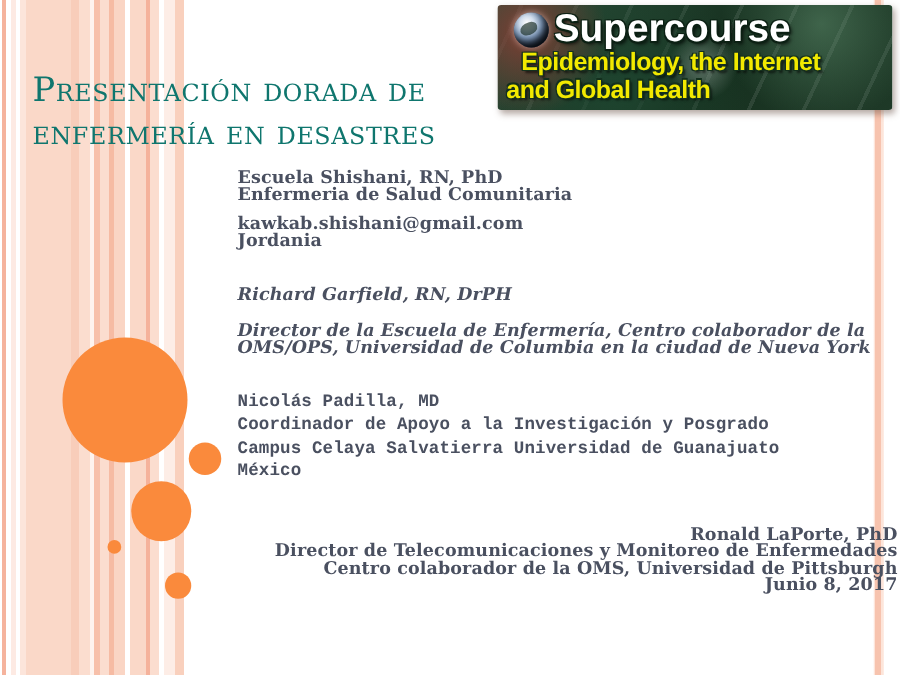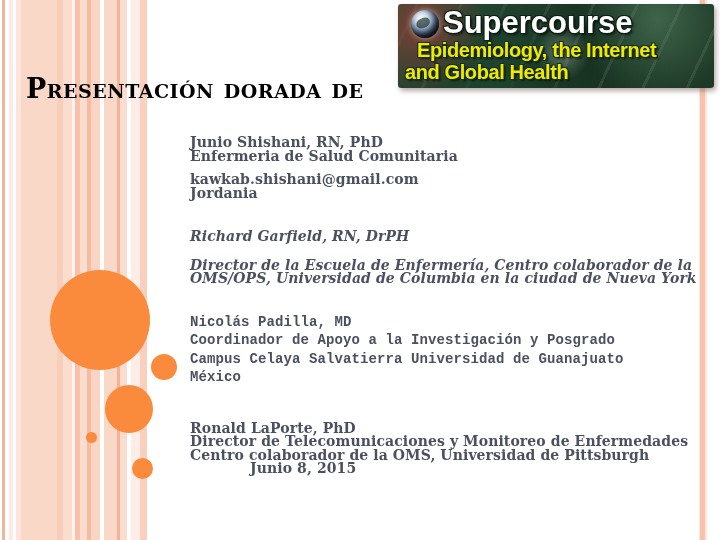--- a/index.html
+++ b/index.html
@@ -69,39 +69,39 @@
   .logo-sub{
     position:absolute;left:7px;
     font-family:"Liberation Sans", sans-serif;font-weight:bold;
     font-size:20px;color:#f2e900;letter-spacing:-0.4px;white-space:nowrap;
     text-shadow:-1px -1px 0 #14301e,1px -1px 0 #14301e,-1px 1px 0 #14301e,1px 1px 0 #14301e,2px 2px 2px rgba(0,0,0,0.65);
   }
   .sub1{top:35px;padding-left:12px;}
   .sub2{top:57px;text-align:right;}
   
   .title{
-    position:absolute;left:26px;top:72px;margin:0;
+    position:absolute;left:26px;top:56px;margin:0;
     font-family:"DejaVu Serif", serif;
-    font-weight:bold;
+    font-weight:normal;
     font-variant:small-caps;
     font-size:27px;line-height:34px;letter-spacing:0.5px;
-    color:#000000;
+    color:#0f766e;
   }
   .title span{display:block;}
   
   .body-text{
     position:absolute;left:190px;top:136px;width:528px;
     font-family:"DejaVu Serif", serif;font-weight:bold;
     font-size:14px;line-height:13.5px;color:#4a5060;
     letter-spacing:0.1px;
   }
   .body-text p{margin:0;}
   .blk2{margin-top:30px;font-style:italic;}
   .blk3{margin-top:30px;font-family:Liberation Mono, monospace;}
-  .blk4{margin-top:37px;}
+  .blk4{margin-top:37px;text-align:right;}
   .gap-top{margin-top:10px !important;}
   .gap-mid{margin-top:15px !important;}
   .gap-sm{margin-top:5px !important;}
   .indent{padding-left:60px;}
 </style>
 </head>
 <body>
 
 <div class="slide">
 
@@ -116,26 +116,27 @@
 
   <div class="logo">
     <div class="globe"></div>
     <div class="logo-title">Supercourse</div>
     <div class="logo-sub sub1">Epidemiology, the Internet</div>
     <div class="logo-sub sub2">and Global Health</div>
   </div>
 
   <h1 class="title">
     <span>Presentación dorada de</span>
+    <span>enfermería en desastres</span>
   </h1>
 
   <div class="body-text">
 
     <div class="blk1">
-      <p>Junio Shishani, RN, PhD</p>
+      <p>Escuela Shishani, RN, PhD</p>
       <p>Enfermeria de Salud Comunitaria</p>
       <p class="gap-top">kawkab.shishani@gmail.com</p>
       <p>Jordania</p>
     </div>
 
     <div class="blk2">
       <p>Richard Garfield, RN, DrPH</p>
       <p class="gap-mid">Director de la Escuela de Enfermería, Centro colaborador de la OMS/OPS, Universidad de Columbia en la ciudad de Nueva York</p>
     </div>
 
@@ -143,17 +144,17 @@
       <p>Nicolás Padilla, MD</p>
       <p class="gap-sm">Coordinador de Apoyo a la Investigación y Posgrado</p>
       <p class="gap-sm">Campus Celaya Salvatierra Universidad de Guanajuato</p>
       <p class="gap-sm">México</p>
     </div>
 
     <div class="blk4">
       <p>Ronald LaPorte, PhD</p>
       <p>Director de Telecomunicaciones y Monitoreo de Enfermedades</p>
       <p>Centro colaborador de la OMS, Universidad de Pittsburgh</p>
-      <p class="indent">Junio 8, 2015</p>
+      <p class="indent">Junio 8, 2017</p>
     </div>
 
   </div>
 </div>
 
 </body></html>

